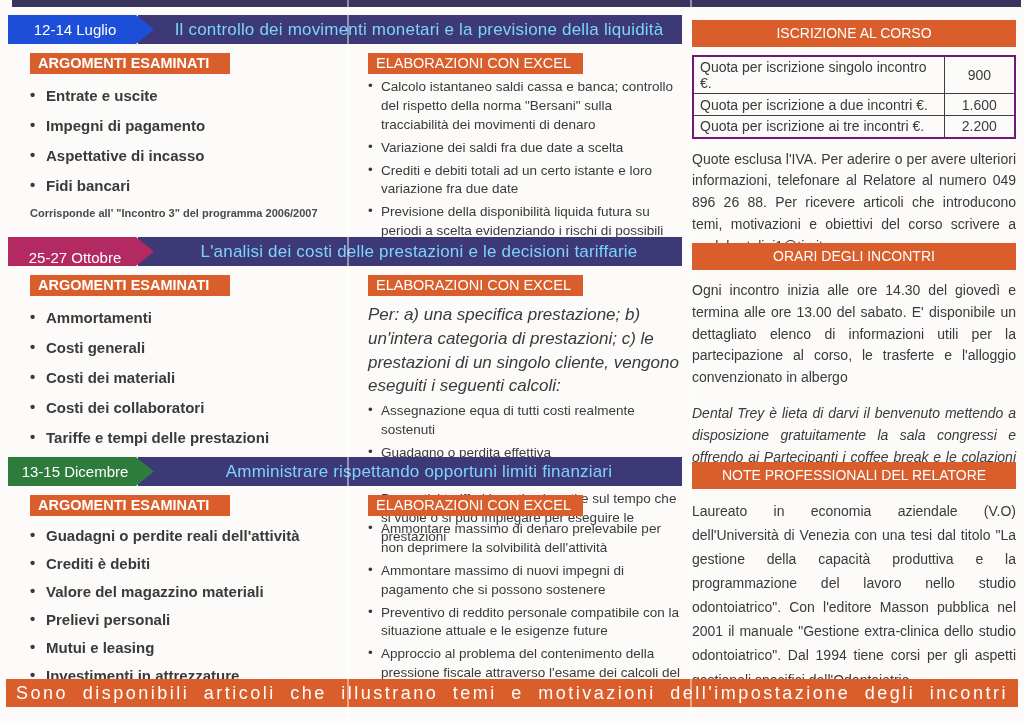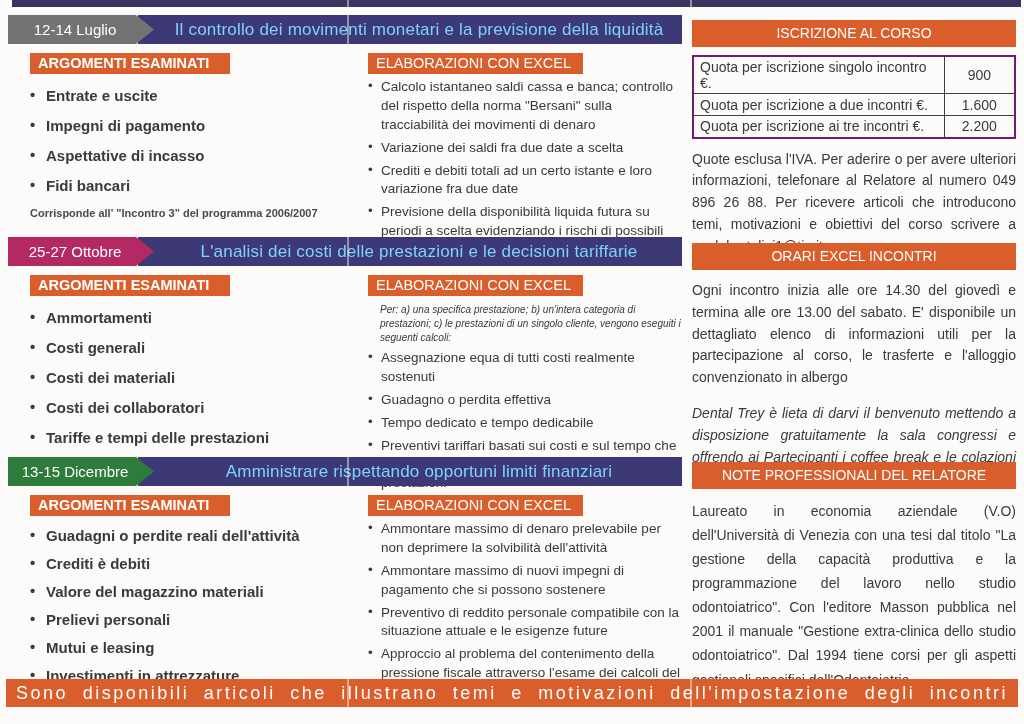--- a/index.html
+++ b/index.html
@@ -31,21 +31,21 @@
   .banner{display:flex;align-items:stretch;height:29px;}
   .date-arrow{
     position:relative;z-index:2;width:146px;flex:0 0 146px;
     display:flex;align-items:center;justify-content:center;
     color:#fff;font-size:15px;
     clip-path:polygon(0 0,calc(100% - 18px) 0,100% 50%,calc(100% - 18px) 100%,0 100%);
     margin-right:-16px;
     filter:drop-shadow(4px 0 0 #fff);
     padding-right:12px;
   }
-  .a-orange{background:#737373;} .a-magenta{background:var(--magenta);} .a-green{background:var(--green);}
+  .a-orange{background:#1d4ed8;} .a-magenta{background:var(--magenta);align-items:flex-end;} .a-green{background:var(--green);}
   .title-bar{
     flex:1;background:var(--purple);color:#7dd3fc;
     display:flex;align-items:center;justify-content:center;
     font-size:17px;letter-spacing:.2px;padding-left:18px;
   }
 
   .sec-cols{display:flex;align-items:flex-start;}
   .col-left{width:336px;flex:0 0 336px;padding:9px 6px 0 22px;font-weight:bold;}
   .col-mid{width:338px;flex:0 0 338px;padding:9px 0 0 24px;}
 
@@ -55,21 +55,21 @@
   }
   .col-mid .mini-head{min-width:215px;}
 
   ul.arg{list-style:none;margin-top:8px;}
   ul.arg li{font-size:15px;margin:13px 0;padding-left:16px;position:relative;}
   ul.arg li::before{content:"•";position:absolute;left:0;top:-1px;font-size:15px;}
   .sec3 ul.arg li{margin:11px 0;}
 
   .footnote{font-size:11px;color:#4a4a4a;margin-top:10px;}
 
-  .elab-intro{font-style:italic;font-size:10px;line-height:1.4;margin:7px 0 2px 12px;}
+  .elab-intro{font-style:italic;font-size:17px;line-height:1.4;margin:7px 0 2px 0;}
   ul.elab{list-style:none;margin-top:1px;}
   ul.elab li{font-size:13.5px;line-height:1.4;margin:4px 0;padding-left:13px;position:relative;}
   ul.elab li::before{content:"•";position:absolute;left:0;top:-1px;}
 
   
   .col-right{position:absolute;left:692px;top:20px;width:324px;height:690px;}
   .rblock{position:absolute;left:0;right:0;}
   .blk-iscrizione{top:0;} .blk-orari{top:223px;} .blk-note{top:442px;}
   .r-head{
     background:var(--orange);color:#fff;text-align:center;
@@ -219,21 +219,21 @@
         <tr>
           <td class="q-label">Quota per iscrizione ai tre incontri €.</td>
           <td class="q-val">2.200</td>
         </tr>
       </tbody>
     </table>
     <p class="r-text">Quote esclusa l'IVA. Per aderire o per avere ulteriori informazioni, telefonare al Relatore al numero 049 896 26 88. Per ricevere articoli che introducono temi, motivazioni e obiettivi del corso scrivere a paolobortolini1@tin.it</p>
   </div>
 
   <div class="rblock blk-orari">
-    <div class="r-head">ORARI EXCEL INCONTRI</div>
+    <div class="r-head">ORARI DEGLI INCONTRI</div>
     <p class="r-text">Ogni incontro inizia alle ore 14.30 del giovedì e termina alle ore 13.00 del sabato. E' disponibile un dettagliato elenco di informazioni utili per la partecipazione al corso, le trasferte e l'alloggio convenzionato in albergo</p>
     <p class="r-text italic">Dental Trey è lieta di darvi il benvenuto mettendo a disposizione gratuitamente la sala congressi e offrendo ai Partecipanti i coffee break e le colazioni di lavoro</p>
   </div>
 
   <div class="rblock blk-note">
     <div class="r-head">NOTE PROFESSIONALI DEL RELATORE</div>
     <p class="r-text">Laureato in economia aziendale (V.O) dell'Università di Venezia con una tesi dal titolo "La gestione della capacità produttiva e la programmazione del lavoro nello studio odontoiatrico". Con l'editore Masson pubblica nel 2001 il manuale "Gestione extra-clinica dello studio odontoiatrico". Dal 1994 tiene corsi per gli aspetti gestionali specifici dell'Odontoiatria</p>
   </div>
 
 </div>

